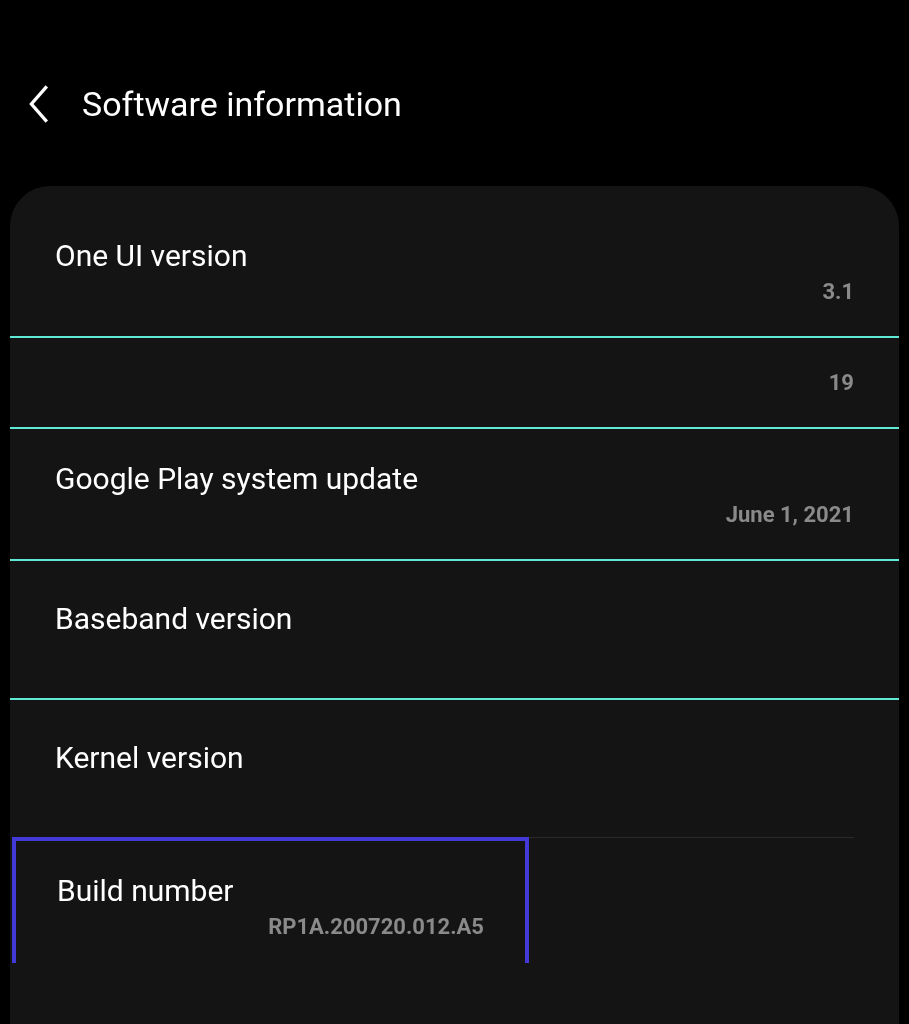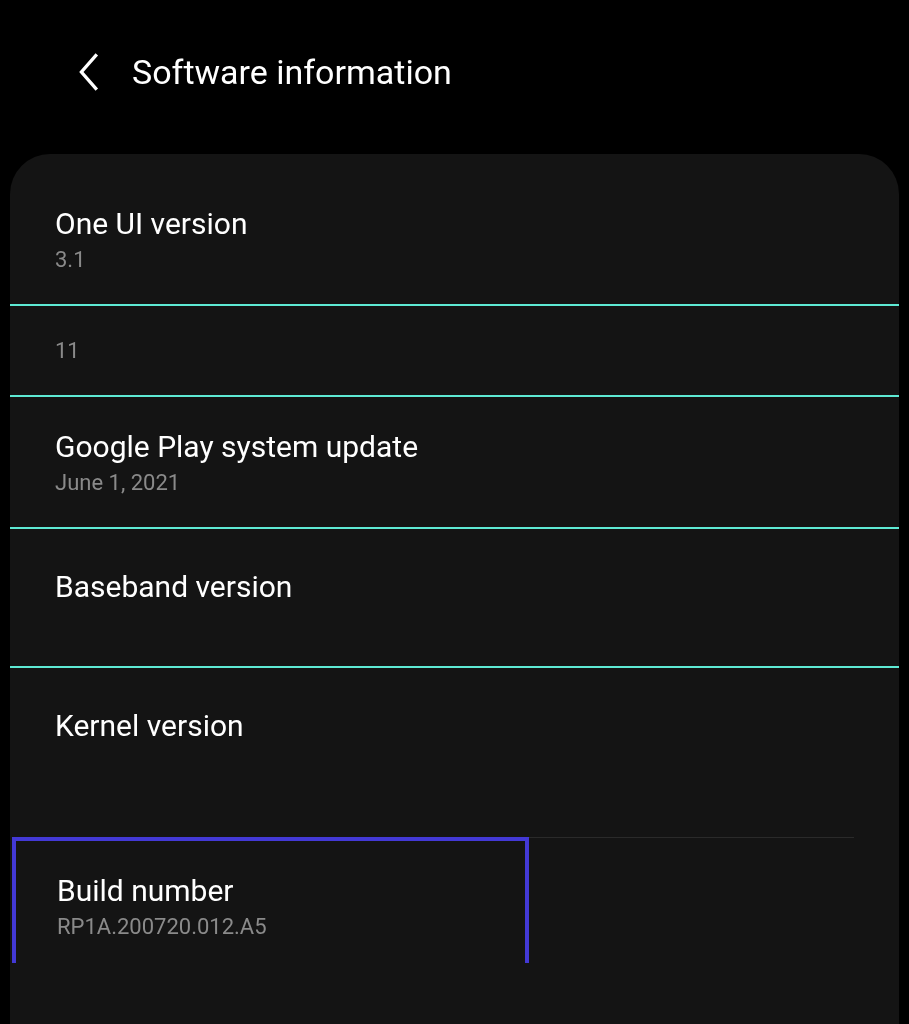--- a/index.html
+++ b/index.html
@@ -10,22 +10,23 @@
     body {
       background: #000000;
       font-family: -apple-system, BlinkMacSystemFont, 'Segoe UI', Roboto, sans-serif;
       width: 909px;
       height: 1024px;
       overflow: hidden;
     }
     .header {
       display: flex;
       align-items: center;
-      padding: 50px 40px 40px 74px;
+      padding: 50px 40px 40px 24px;
       gap: 30px;
+      margin-top: 32px;
     }
     .back-icon {
       display: flex;
       align-items: center;
       justify-content: center;
       cursor: pointer;
     }
     .back-icon svg {
       width: 28px;
       height: 44px;
@@ -56,35 +57,35 @@
     }
     .setting-title {
       color: #ffffff;
       font-size: 30px;
       font-weight: 400;
       margin-bottom: 6px;
     }
     .setting-value {
       color: #8a8a8a;
       font-size: 22px;
-      font-weight: 400;
+      font-weight: 700;
+      text-align: right;
     }
     .setting-item.no-value .setting-title {
       margin-bottom: 0;
     }
     .setting-item.no-value {
       padding: 40px 64px 62px 45px;
     }
     .highlighted {
       position: relative;
       border: 4px solid #4339d6;
       margin-left: 2px;
       margin-right: 370px;
       padding: 32px 41px 24px 41px;
-      margin-top: 32px;
     }
     .last-row-container {
       position: relative;
     }
     .last-divider {
       position: absolute;
       top: 0;
       left: 45px;
       right: 45px;
       height: 1px;
@@ -102,21 +103,21 @@
   </div>
   <h1 class="page-title">Software information</h1>
 </div>
 
 <div class="content">
   <div class="setting-item">
     <div class="setting-title">One UI version</div>
     <div class="setting-value">3.1</div>
   </div>
   <div class="setting-item">
-    <div class="setting-value">11</div>
+    <div class="setting-value">19</div>
   </div>
   <div class="setting-item">
     <div class="setting-title">Google Play system update</div>
     <div class="setting-value">June 1, 2021</div>
   </div>
   <div class="setting-item no-value">
     <div class="setting-title">Baseband version</div>
   </div>
   <div class="setting-item no-value" style="border-bottom:none;">
     <div class="setting-title">Kernel version</div>

